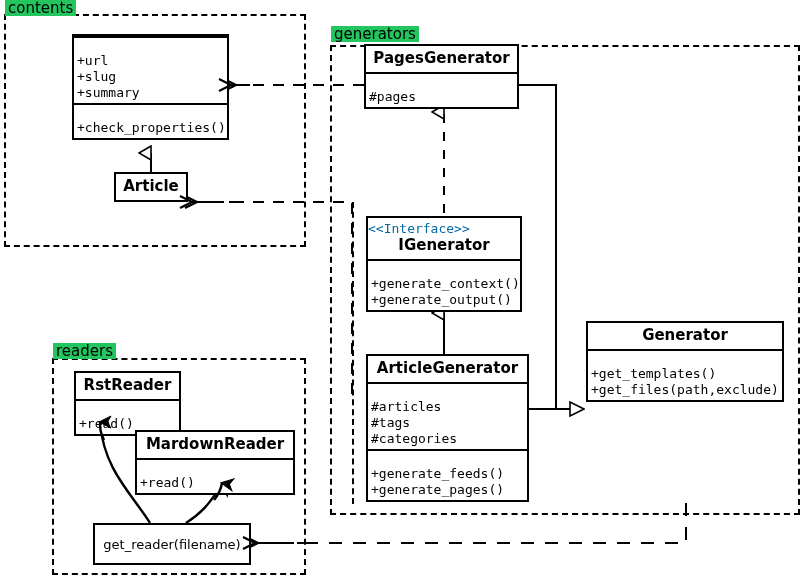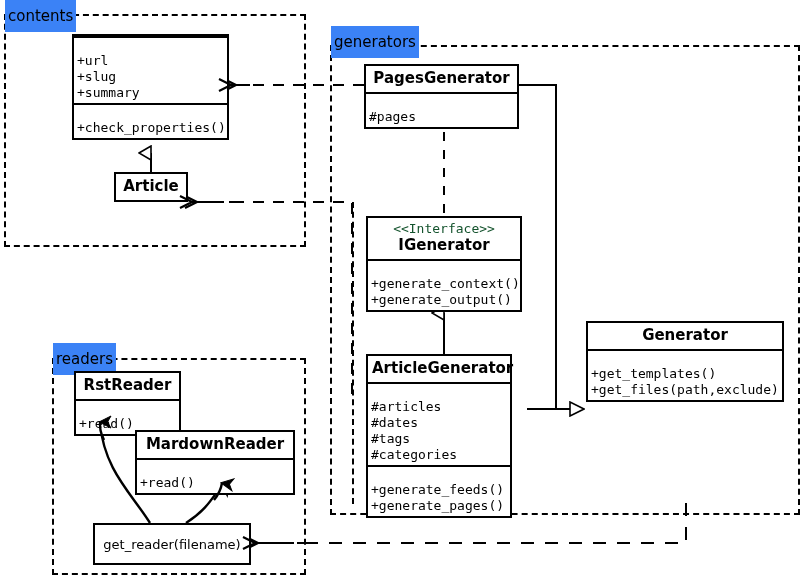--- a/index.html
+++ b/index.html
@@ -20,22 +20,22 @@
     position: absolute;
     border: 2px dashed #000;
     box-sizing: border-box;
     background: transparent;
   }
   .pkg-label {
     position: absolute;
     font-family: "DejaVu Sans", sans-serif;
     font-size: 15px;
     color: #000;
-    background: #3b82f6;
-    padding: 8px 3px;
+    background: #22c55e;
+    padding: 0 3px;
     white-space: nowrap;
     line-height: 16px;
   }
   
   .cls {
     position: absolute;
     box-sizing: border-box;
     border: 2px solid #000;
     background: #ffffff;
     z-index: 5;
@@ -47,22 +47,21 @@
     text-align: center;
     color: #000;
     padding: 4px 4px 5px 4px;
     line-height: 17px;
     white-space: nowrap;
   }
   .cls-stereo {
     font-family: "DejaVu Sans Mono", monospace;
     font-weight: normal;
     font-size: 13px;
-    text-align: center;
-    color: #14532d;
+    color: #0369a1;
     line-height: 16px;
     padding-top: 3px;
   }
   .cls-sect {
     border-top: 2px solid #000;
     font-family: "DejaVu Sans Mono", monospace;
     font-size: 13px;
     color: #000;
     padding: 15px 2px 2px 3px;
     line-height: 16px;
@@ -194,41 +193,40 @@
     </div>
     <div class="cls-sect">
       <div>+check_properties()</div>
     </div>
   </div>
 
   <div class="cls" style="left:114px; top:172px; width:74px;">
     <div class="cls-name">Article</div>
   </div>
 
-  <div class="cls" style="left:364px; top:64px; width:155px;">
+  <div class="cls" style="left:364px; top:44px; width:155px;">
     <div class="cls-name">PagesGenerator</div>
     <div class="cls-sect">
       <div>#pages</div>
     </div>
   </div>
 
   <div class="cls" style="left:366px; top:216px; width:156px;">
     <div class="cls-stereo">&lt;&lt;Interface&gt;&gt;</div>
     <div class="cls-name" style="padding-top:0;">IGenerator</div>
     <div class="cls-sect">
       <div>+generate_context()</div>
       <div>+generate_output()</div>
     </div>
   </div>
 
-  <div class="cls" style="left:366px; top:354px; width:146px;">
+  <div class="cls" style="left:366px; top:354px; width:163px;">
     <div class="cls-name">ArticleGenerator</div>
     <div class="cls-sect">
       <div>#articles</div>
-      <div>#dates</div>
       <div>#tags</div>
       <div>#categories</div>
     </div>
     <div class="cls-sect">
       <div>+generate_feeds()</div>
       <div>+generate_pages()</div>
     </div>
   </div>
 
   <div class="cls" style="left:586px; top:321px; width:198px;">

